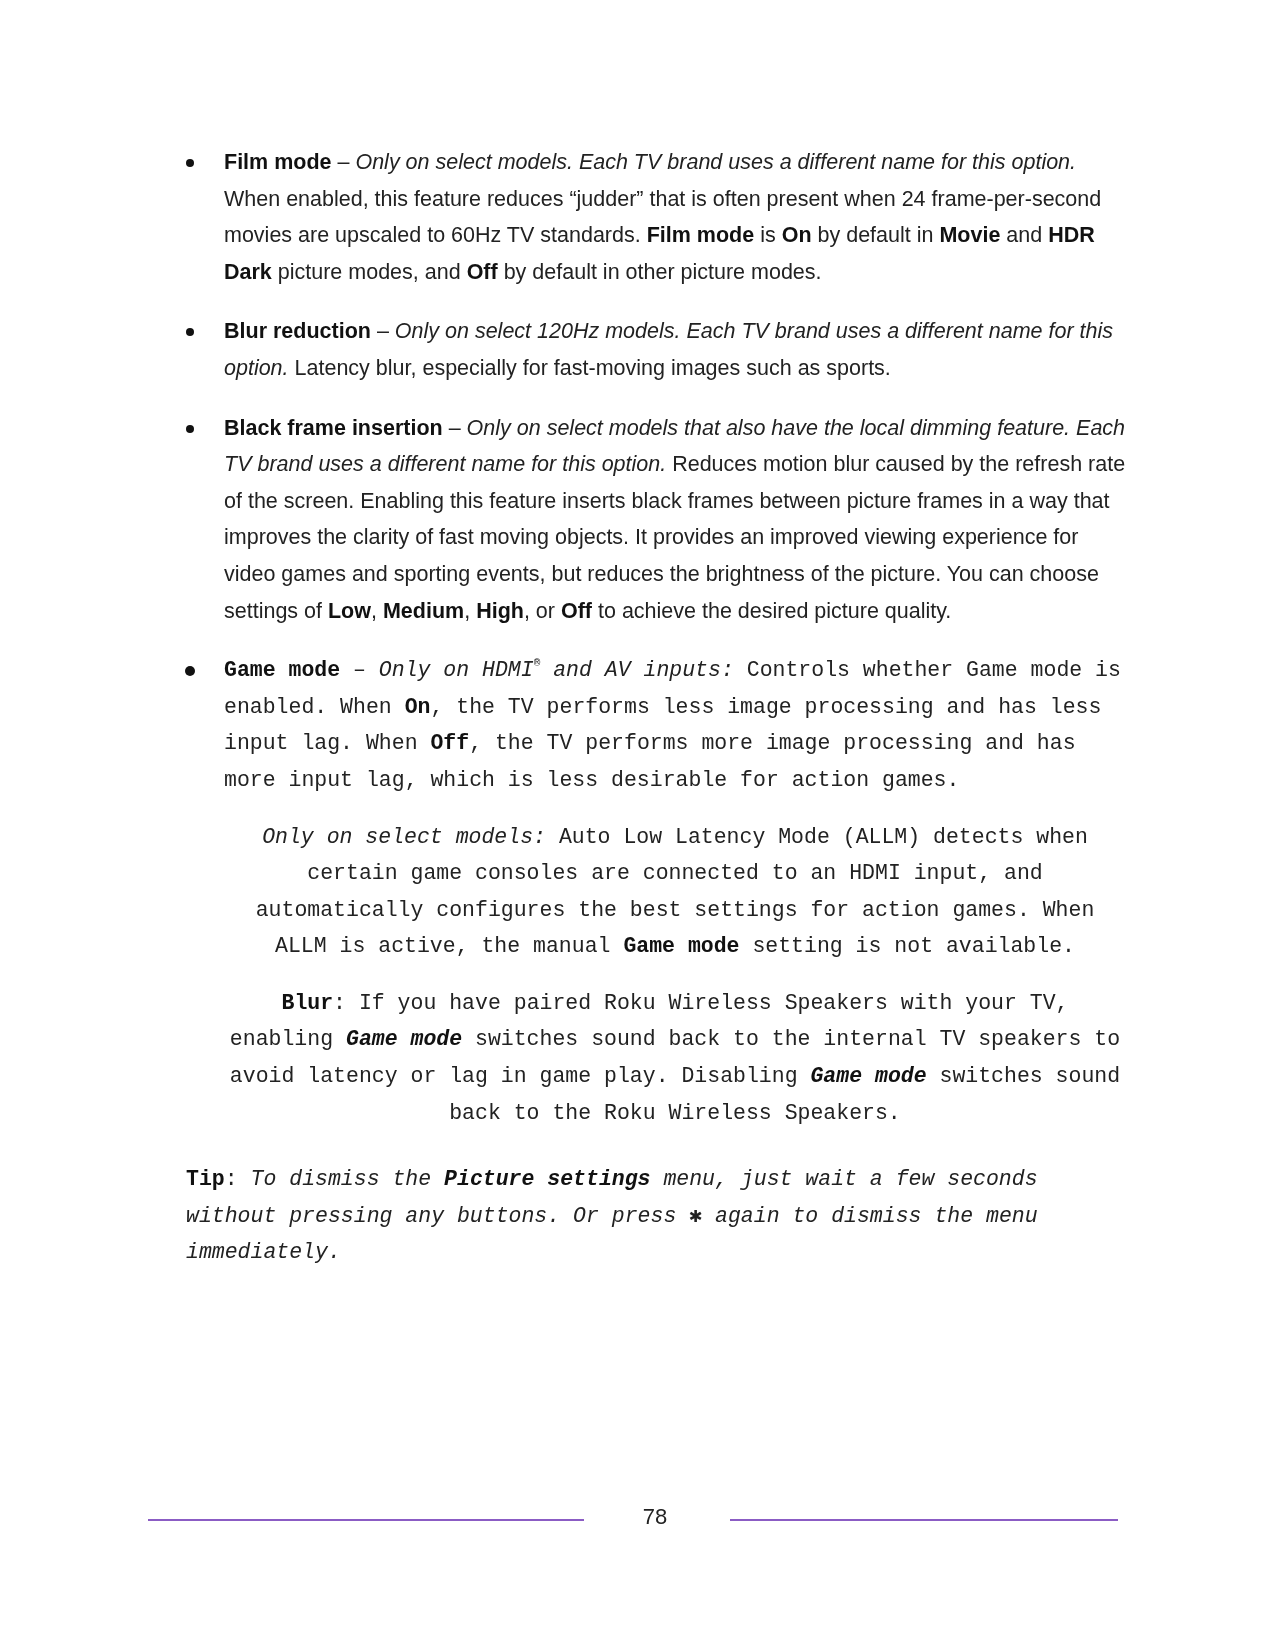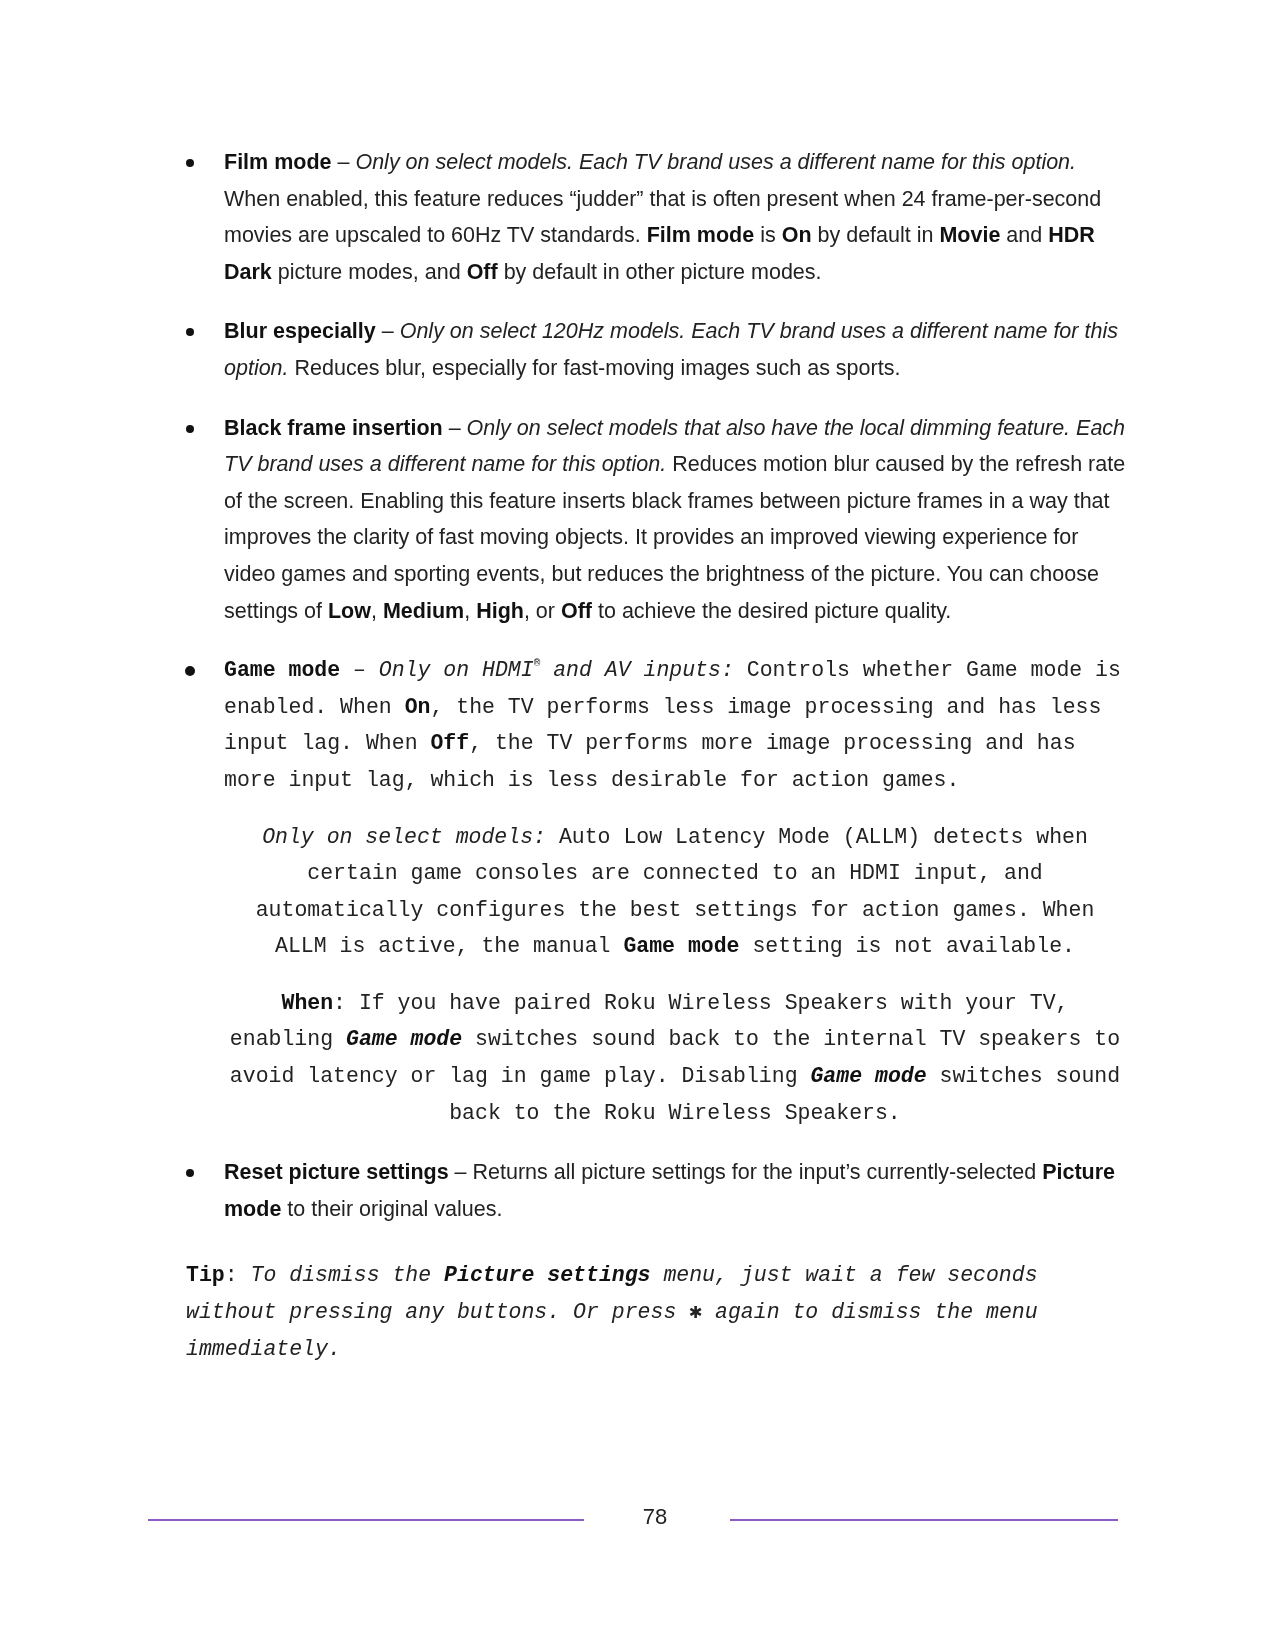--- a/index.html
+++ b/index.html
@@ -47,39 +47,35 @@
   <div class="content">
     <ul class="items">
 
       <li>
         <span class="bullet"></span>
         <b>Film mode</b><span> – </span><i>Only on select models. Each TV brand uses a different name for this option.</i><span> When enabled, this feature reduces “judder” that is often present when 24 frame-per-second movies are upscaled to 60Hz TV standards. </span><b>Film mode</b><span> is </span><b>On</b><span> by default in </span><b>Movie</b><span> and </span><b>HDR Dark</b><span> picture modes, and </span><b>Off</b><span> by default in other picture modes.</span>
       </li>
 
       <li>
         <span class="bullet"></span>
-        <b>Blur especially</b><span> – </span><i>Only on select 120Hz models. Each TV brand uses a different name for this option.</i><span> Reduces blur, especially for fast-moving images such as sports.</span>
+        <b>Blur reduction</b><span> – </span><i>Only on select 120Hz models. Each TV brand uses a different name for this option.</i><span> Latency blur, especially for fast-moving images such as sports.</span>
       </li>
 
       <li>
         <span class="bullet"></span>
         <b>Black frame insertion</b><span> – </span><i>Only on select models that also have the local dimming feature. Each TV brand uses a different name for this option.</i><span> Reduces motion blur caused by the refresh rate of the screen. Enabling this feature inserts black frames between picture frames in a way that improves the clarity of fast moving objects. It provides an improved viewing experience for video games and sporting events, but reduces the brightness of the picture. You can choose settings of </span><b>Low</b><span>, </span><b>Medium</b><span>, </span><b>High</b><span>, or </span><b>Off</b><span> to achieve the desired picture quality.</span>
       </li>
 
       <li>
         <span class="bullet big"></span>
         <p><b>Game mode</b><span> – </span><i><span>Only on HDMI</span><sup>®</sup><span> and AV inputs:</span></i><span> Controls whether Game mode is enabled. When </span><b>On</b><span>, the TV performs less image processing and has less input lag. When </span><b>Off</b><span>, the TV performs more image processing and has more input lag, which is less desirable for action games.</span></p>
         <p class="sub"><i>Only on select models:</i><span> Auto Low Latency Mode (ALLM) detects when certain game consoles are connected to an HDMI input, and automatically configures the best settings for action games. When ALLM is active, the manual </span><b>Game mode</b><span> setting is not available.</span></p>
-        <p class="sub"><b>When</b><span>: If you have paired Roku Wireless Speakers with your TV, enabling </span><span class="bi">Game mode</span><span> switches sound back to the internal TV speakers to avoid latency or lag in game play. Disabling </span><span class="bi">Game mode</span><span> switches sound back to the Roku Wireless Speakers.</span></p>
+        <p class="sub"><b>Blur</b><span>: If you have paired Roku Wireless Speakers with your TV, enabling </span><span class="bi">Game mode</span><span> switches sound back to the internal TV speakers to avoid latency or lag in game play. Disabling </span><span class="bi">Game mode</span><span> switches sound back to the Roku Wireless Speakers.</span></p>
       </li>
 
-      <li>
-        <span class="bullet"></span>
-        <b>Reset picture settings</b><span> – </span><span>Returns all picture settings for the input’s currently-selected </span><b>Picture mode</b><span> to their original values.</span>
-      </li>
     </ul>
 
     <p class="tip"><b>Tip</b><span>: </span><i><span>To dismiss the </span><span class="bi">Picture settings</span><span> menu, just wait a few seconds without pressing any buttons. Or press </span><span class="star">✱</span><span> again to dismiss the menu immediately.</span></i></p>
   </div>
 
   <div class="footer">
     <div class="rule left" style="background: rgb(139, 92, 196);"></div>
     <div class="pagenum">78</div>
     <div class="rule right" style="background: rgb(139, 92, 196);"></div>
   </div>

